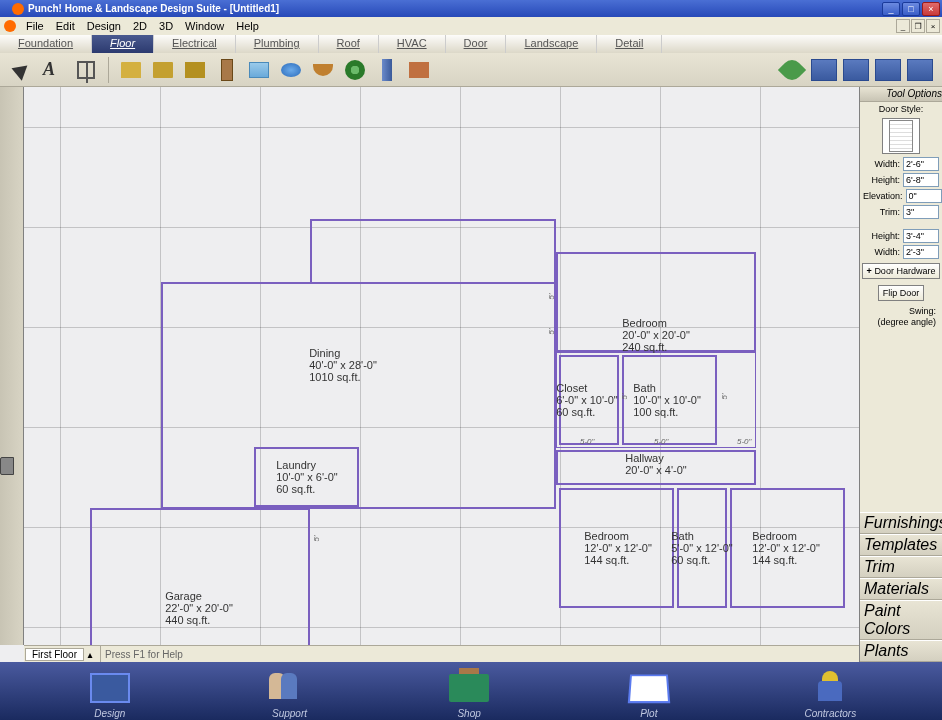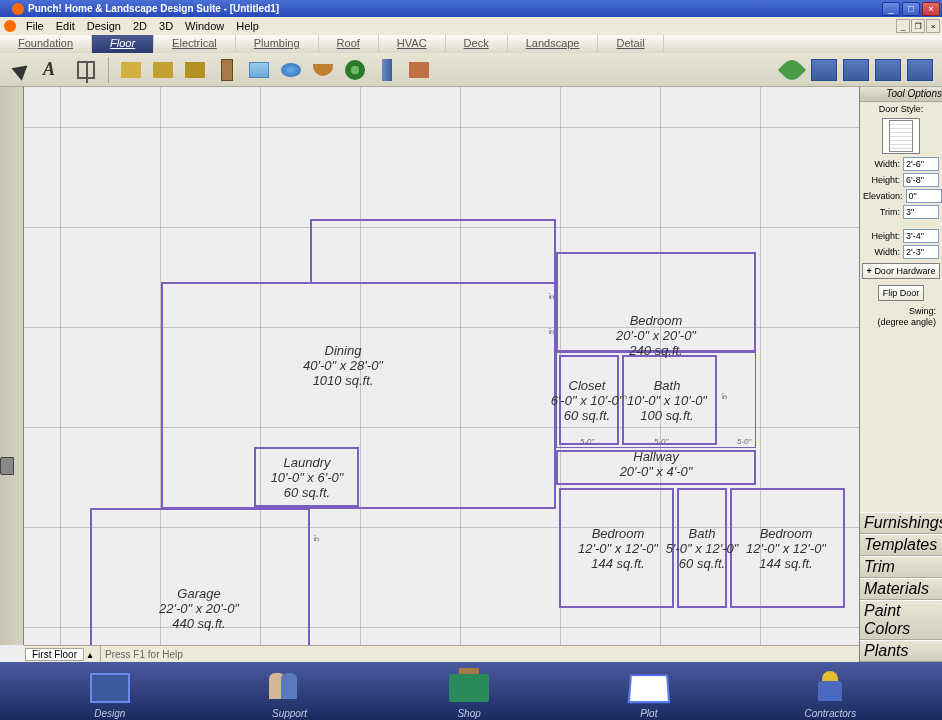--- a/index.html
+++ b/index.html
@@ -45,21 +45,21 @@
   linear-gradient(to right, rgba(0,0,0,0.18) 1px, transparent 1px),
   linear-gradient(to bottom, rgba(0,0,0,0.18) 1px, transparent 1px);
   background-size: 100px 100px;
   background-position: -64px -60px;
 }
 
 
 .plan { position: absolute; inset: 0; }
 .room { position: absolute; border: 1px solid #7a5fbf; background: rgba(255,255,255,0.0); }
 .room.thick { border-width: 2px; }
-.room-label { position: absolute; text-align: center; font-size: 13px; color: #333; font-style: italic; white-space: nowrap; transform: translate(-50%, -50%); }
+.room-label { position: absolute; text-align: left; font-size: 11px; color: #333; white-space: nowrap; transform: translate(-50%, -50%); }
 .dim { position: absolute; font-size: 8px; color: #666; font-style: italic; white-space: nowrap; }
 
 
 .right-panel { width: 83px; background: #ece9d8; border-left: 1px solid #808080; display: flex; flex-direction: column; font-size: 10px; }
 .right-panel .panel-header { height: 15px; background: linear-gradient(to bottom, #e8e4d4, #c8c4b4); text-align: right; font-style: italic; padding-top: 1px; border-bottom: 1px solid #aca899; }
 .right-panel .section-label { text-align: center; font-size: 9px; padding: 2px 0; }
 .right-panel .door-style { width: 38px; height: 36px; margin: 2px auto; border: 1px solid #808080; background: #fff; display: flex; align-items: center; justify-content: center; position: relative; cursor: pointer; }
 .right-panel .door-style::after { content: ''; width: 22px; height: 30px; border: 1px solid #888; background: repeating-linear-gradient(to bottom, #fff 0, #fff 3px, #ddd 3px, #ddd 4px); position: absolute; }
 .right-panel .field-row { display: flex; align-items: center; padding: 1px 3px; font-size: 9px; }
 .right-panel .field-row label { flex: 1; text-align: right; padding-right: 3px; }
@@ -141,21 +141,21 @@
   </div>
 </div>
 
 <div class="tabs">
   <div class="tab">Foundation</div>
   <div class="tab active">Floor</div>
   <div class="tab">Electrical</div>
   <div class="tab">Plumbing</div>
   <div class="tab">Roof</div>
   <div class="tab">HVAC</div>
-  <div class="tab">Deck</div>
+  <div class="tab">Door</div>
   <div class="tab">Landscape</div>
   <div class="tab">Detail</div>
 </div>
 
 <div class="toolbar">
   <div class="tool-btn">
       <span class="tico tico-pointer"></span>
     </div>
   <div class="tool-btn">
       <span class="tico tico-text">A</span>

